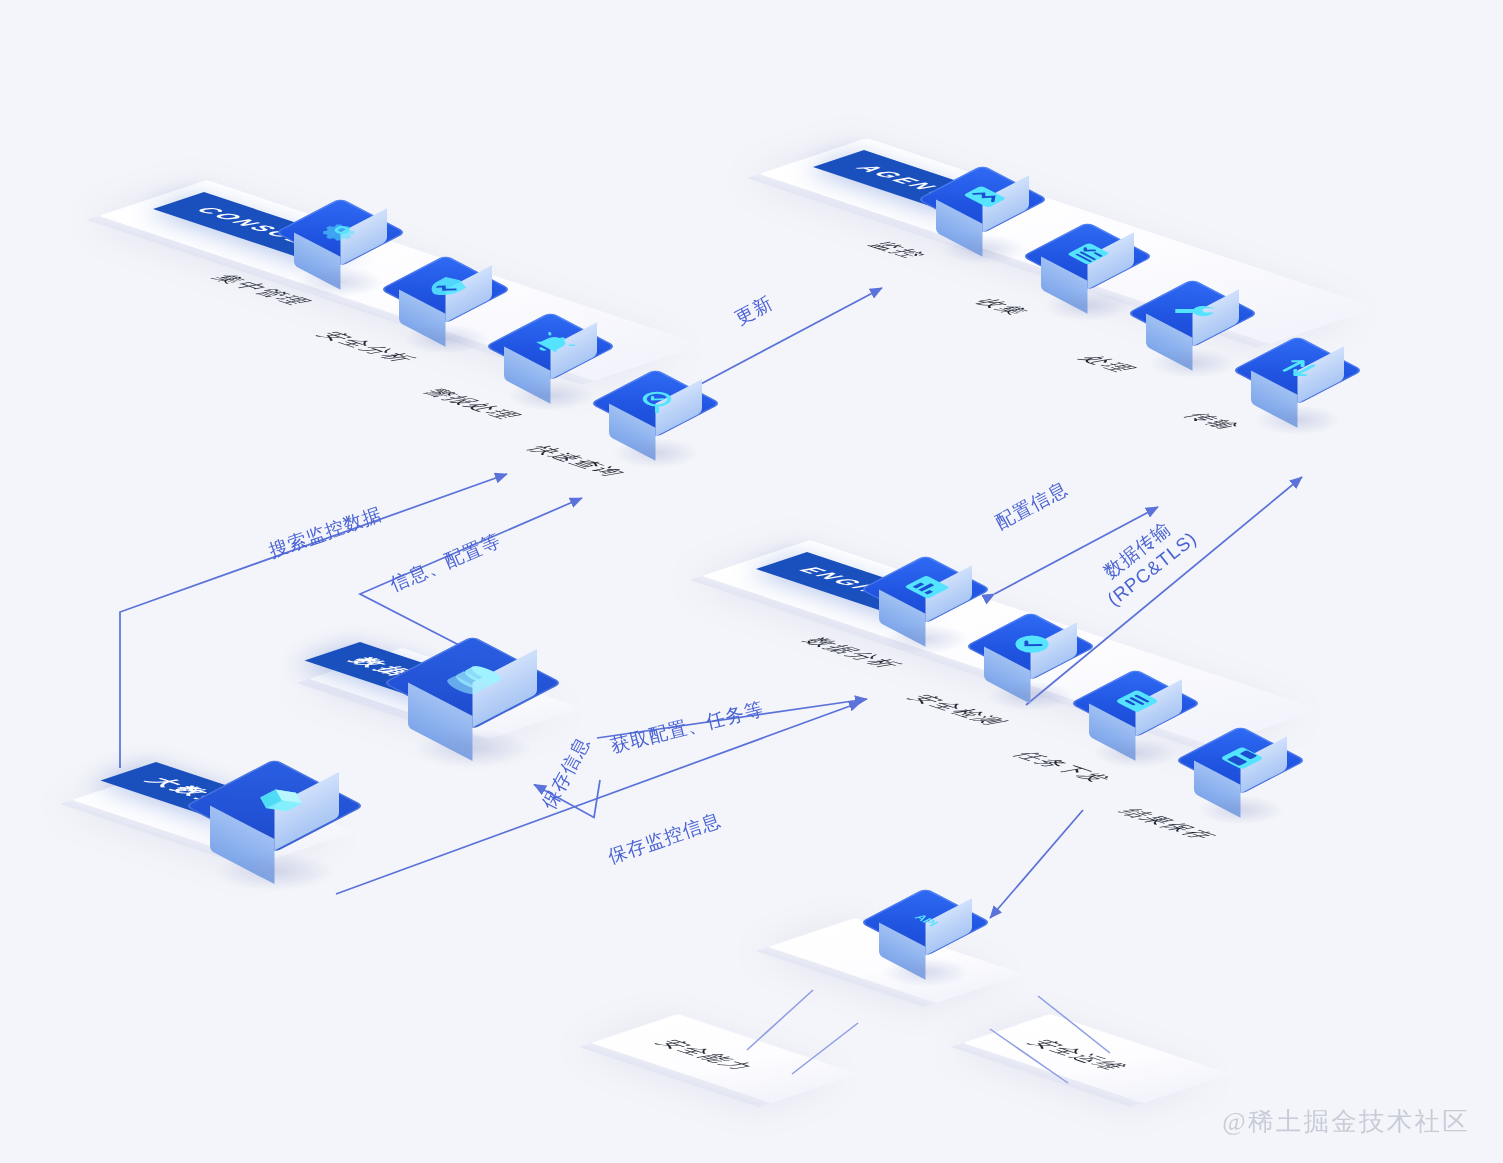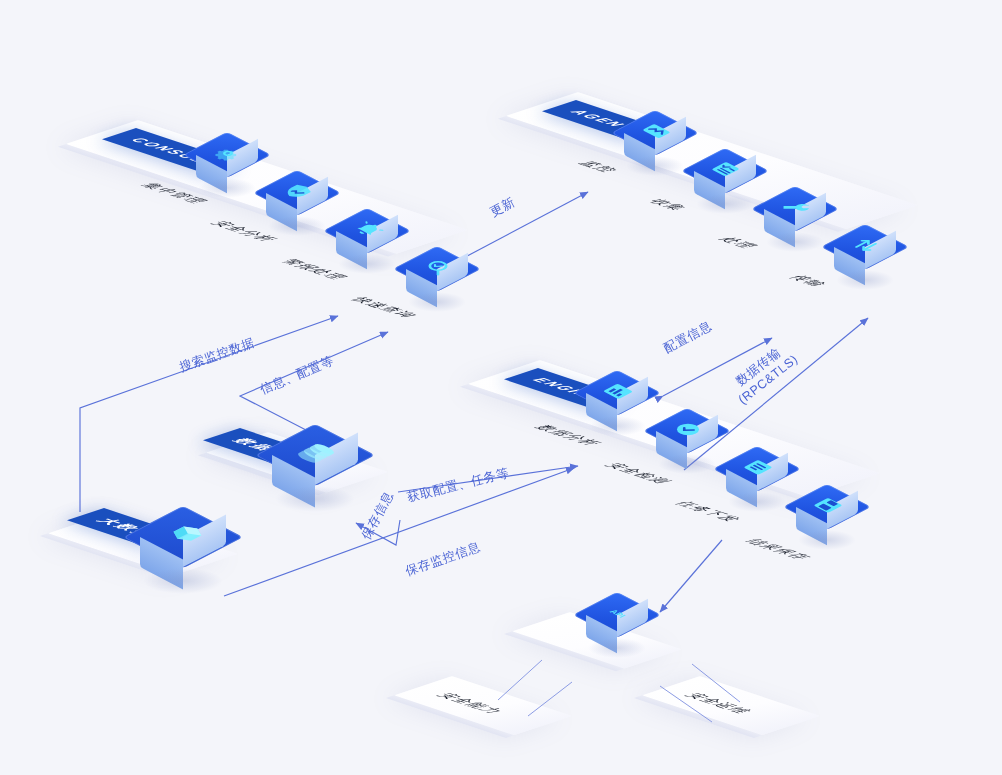--- a/index.html
+++ b/index.html
@@ -410,14 +410,15 @@
     <div class="glyph">
       <svg viewBox="0 0 40 24">
           <text x="20" y="17" text-anchor="middle" font-family="Liberation Sans, sans-serif" font-size="13" font-weight="700" fill="#55e4ff">API</text>
         </svg>
     </div>
   </div>
 
   <div class="cap" style="left:454px;top:692px;">安全能力</div>
   <div class="cap" style="left:702px;top:692px;">安全运维</div>
 
+  <div class="watermark">@稀土掘金技术社区</div>
 
 </div>
 
 </body></html>

